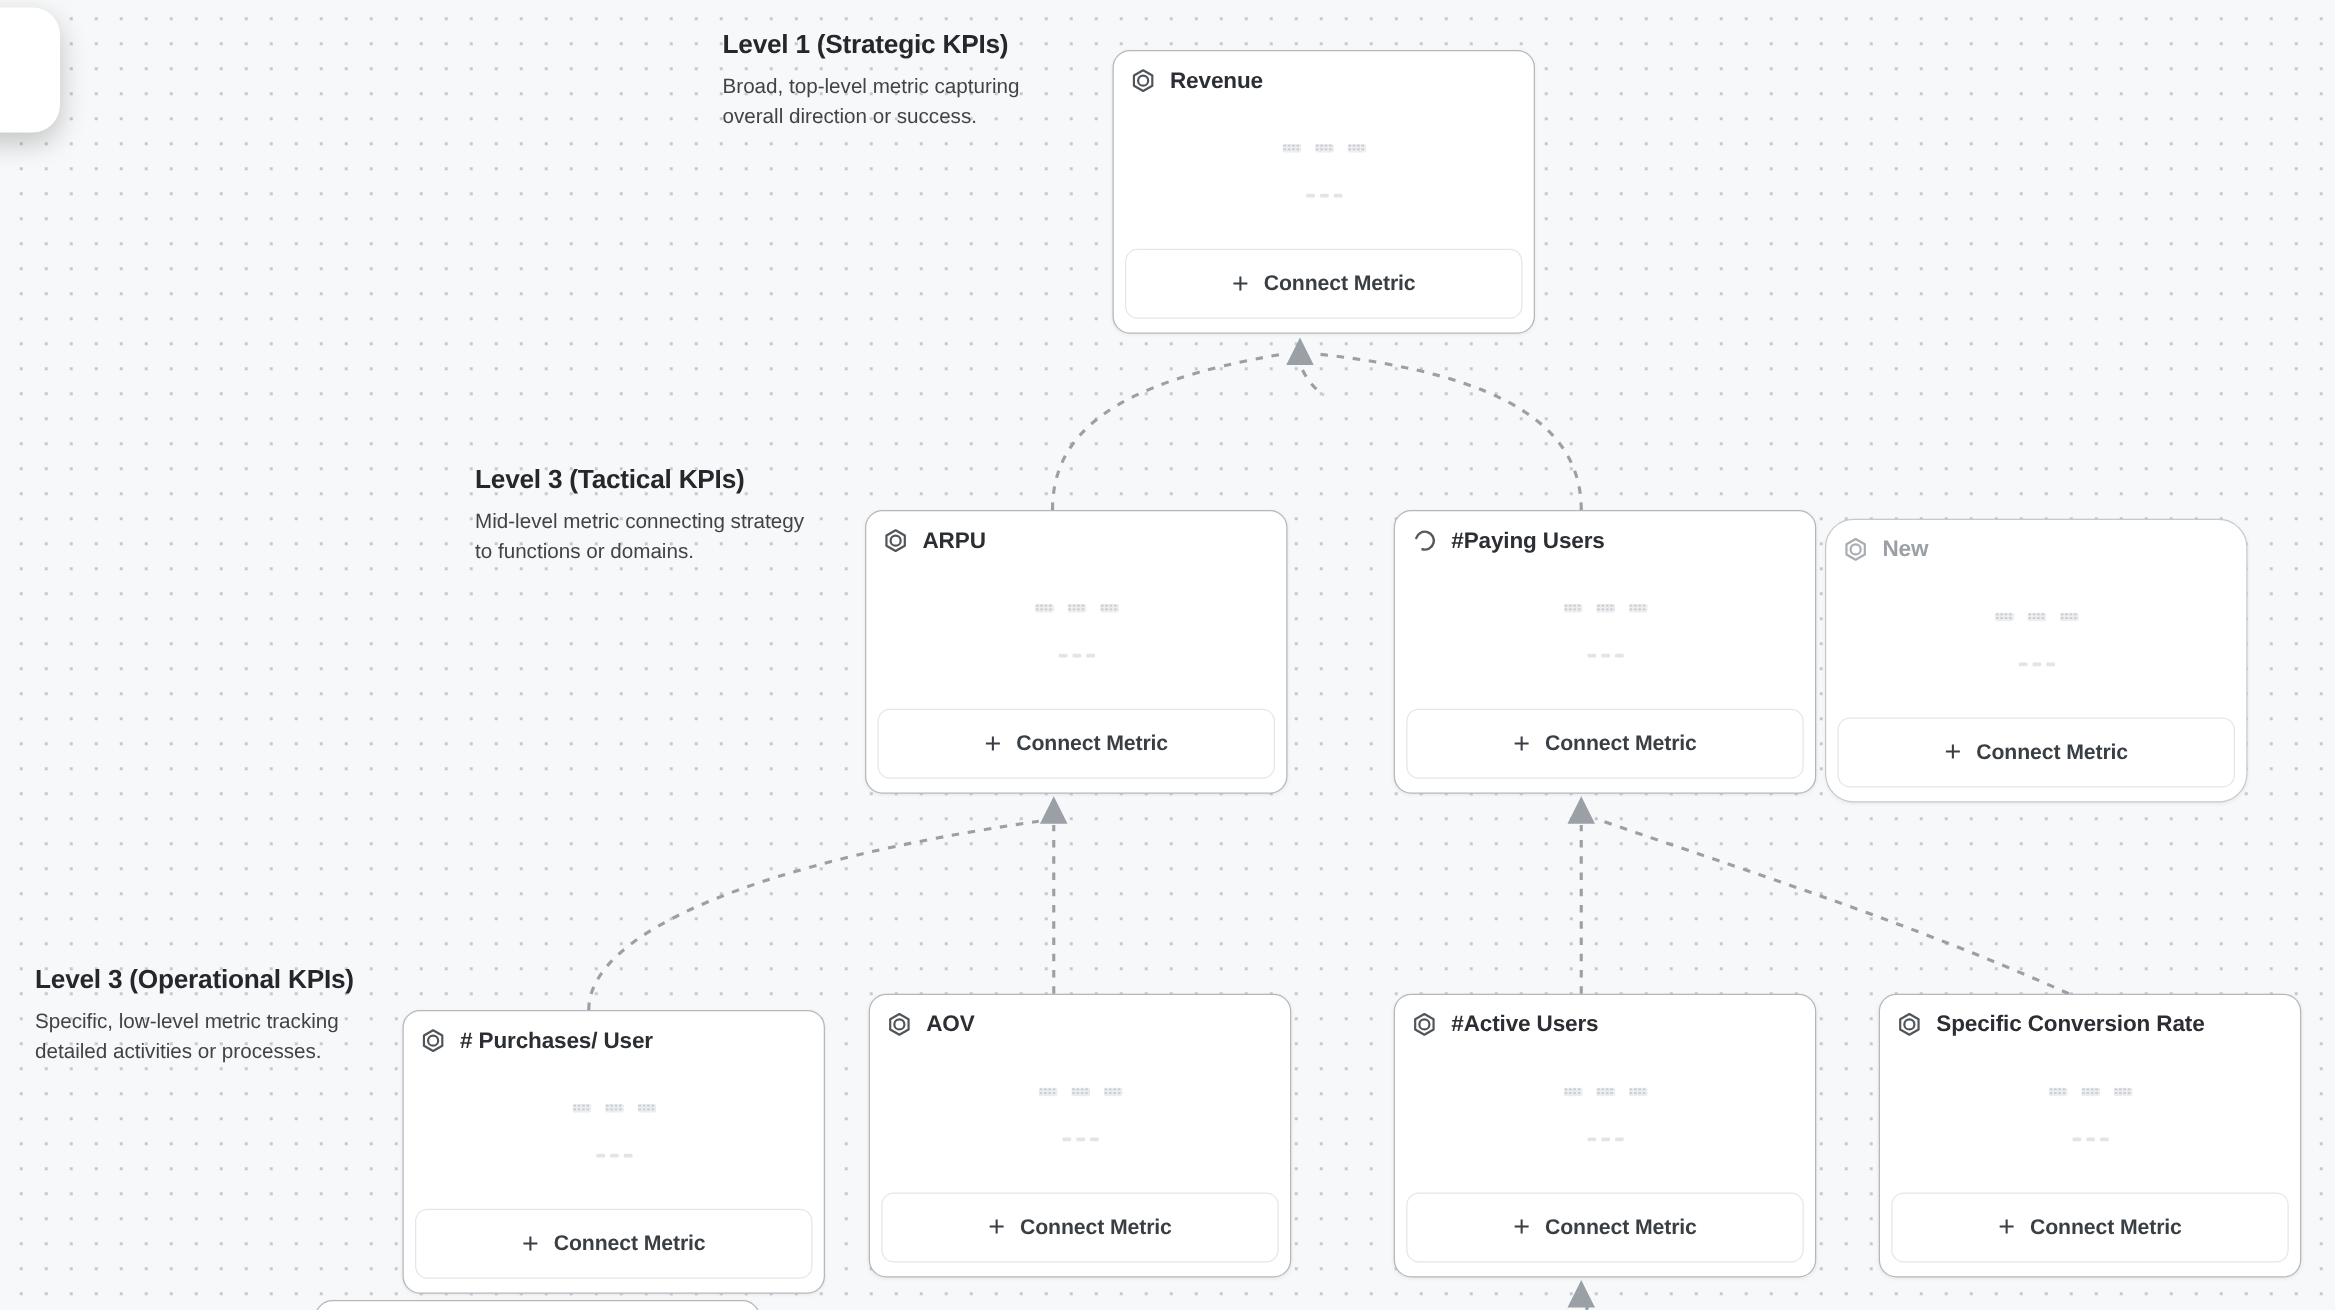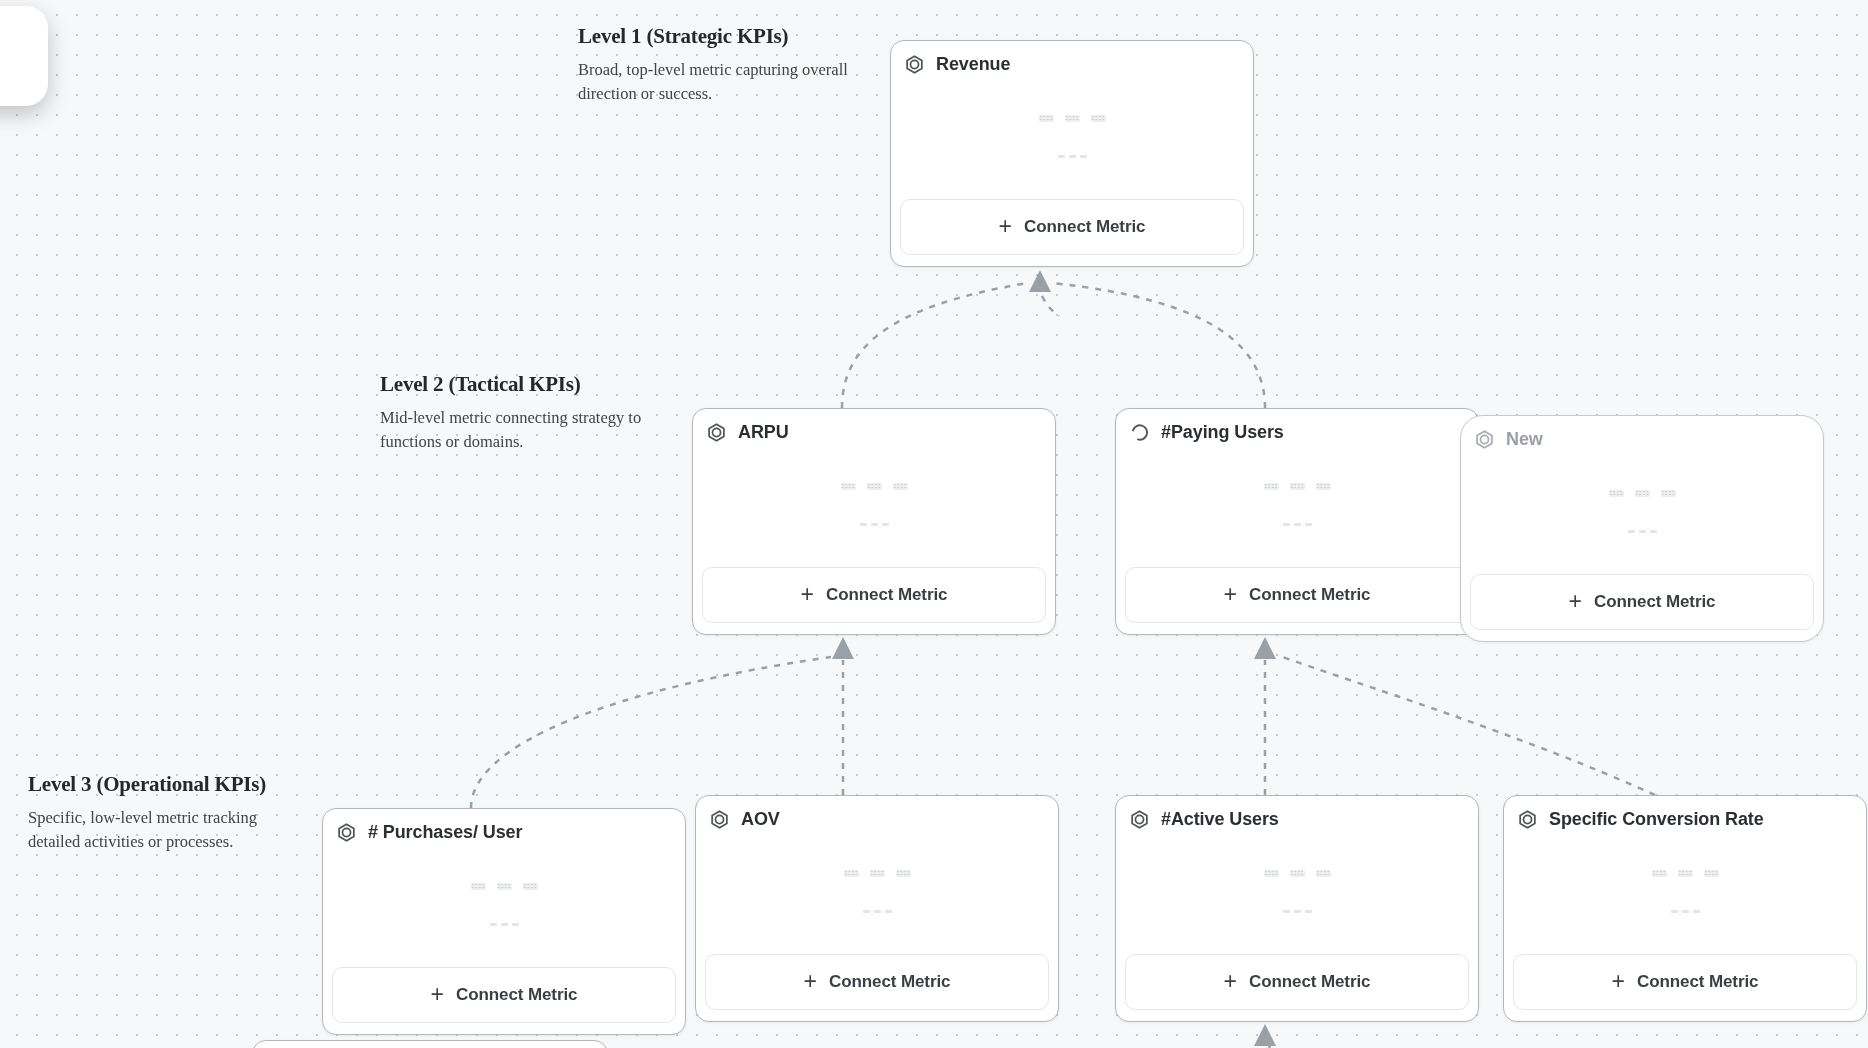--- a/index.html
+++ b/index.html
@@ -13,32 +13,32 @@
     overflow:hidden;
     background-color:#f7f8f9;
     background-image:radial-gradient(circle,#c7c9cc 1.3px,transparent 1.5px);
     background-size:20px 20px;
     background-position:7px 5px;
   }
   
   svg.connectors{position:absolute;left:0;top:0;z-index:1;pointer-events:none;}
 
   
-  .level-label{position:absolute;z-index:2;font-family:Liberation Serif, serif;}
+  .level-label{position:absolute;z-index:2;}
   .level-label h3{
     margin:0;font-size:21px;font-weight:700;color:#24282c;letter-spacing:-.2px;
   }
   .level-label p{
     margin:9px 0 0 0;font-size:16.5px;line-height:24px;color:#3f4448;width:272px;
   }
 
   
   .card{
     position:absolute;z-index:3;
-    width:364px;height:227px;
+    width:338px;height:227px;
     background:#fff;
     border:1.5px solid #b4b8bd;
     border-radius:14px;
     box-shadow:0 1px 3px rgba(60,64,67,.08);
     box-sizing:border-box;
   }
   .card-header{
     position:absolute;left:13px;top:13px;right:13px;
     display:flex;align-items:center;gap:11px;
   }
@@ -105,21 +105,21 @@
       <polygon points="1265,637 1254,659 1276,659"></polygon>
       <polygon points="1265,1024 1254,1046 1276,1046"></polygon>
     </g>
   </svg>
 
   <div class="level-label" style="left:578px;top:24px;">
     <h3>Level 1 (Strategic KPIs)</h3>
     <p>Broad, top-level metric capturing overall direction or success.</p>
   </div>
   <div class="level-label" style="left:380px;top:372px;">
-    <h3>Level 2 (Tactical KPIs)</h3>
+    <h3>Level 3 (Tactical KPIs)</h3>
     <p>Mid-level metric connecting strategy to functions or domains.</p>
   </div>
   <div class="level-label" style="left:28px;top:772px;">
     <h3>Level 3 (Operational KPIs)</h3>
     <p>Specific, low-level metric tracking detailed activities or processes.</p>
   </div>
 
   <div class="card" style="left:890px;top:40px;">
     <div class="card-header">
       <span class="icon">

